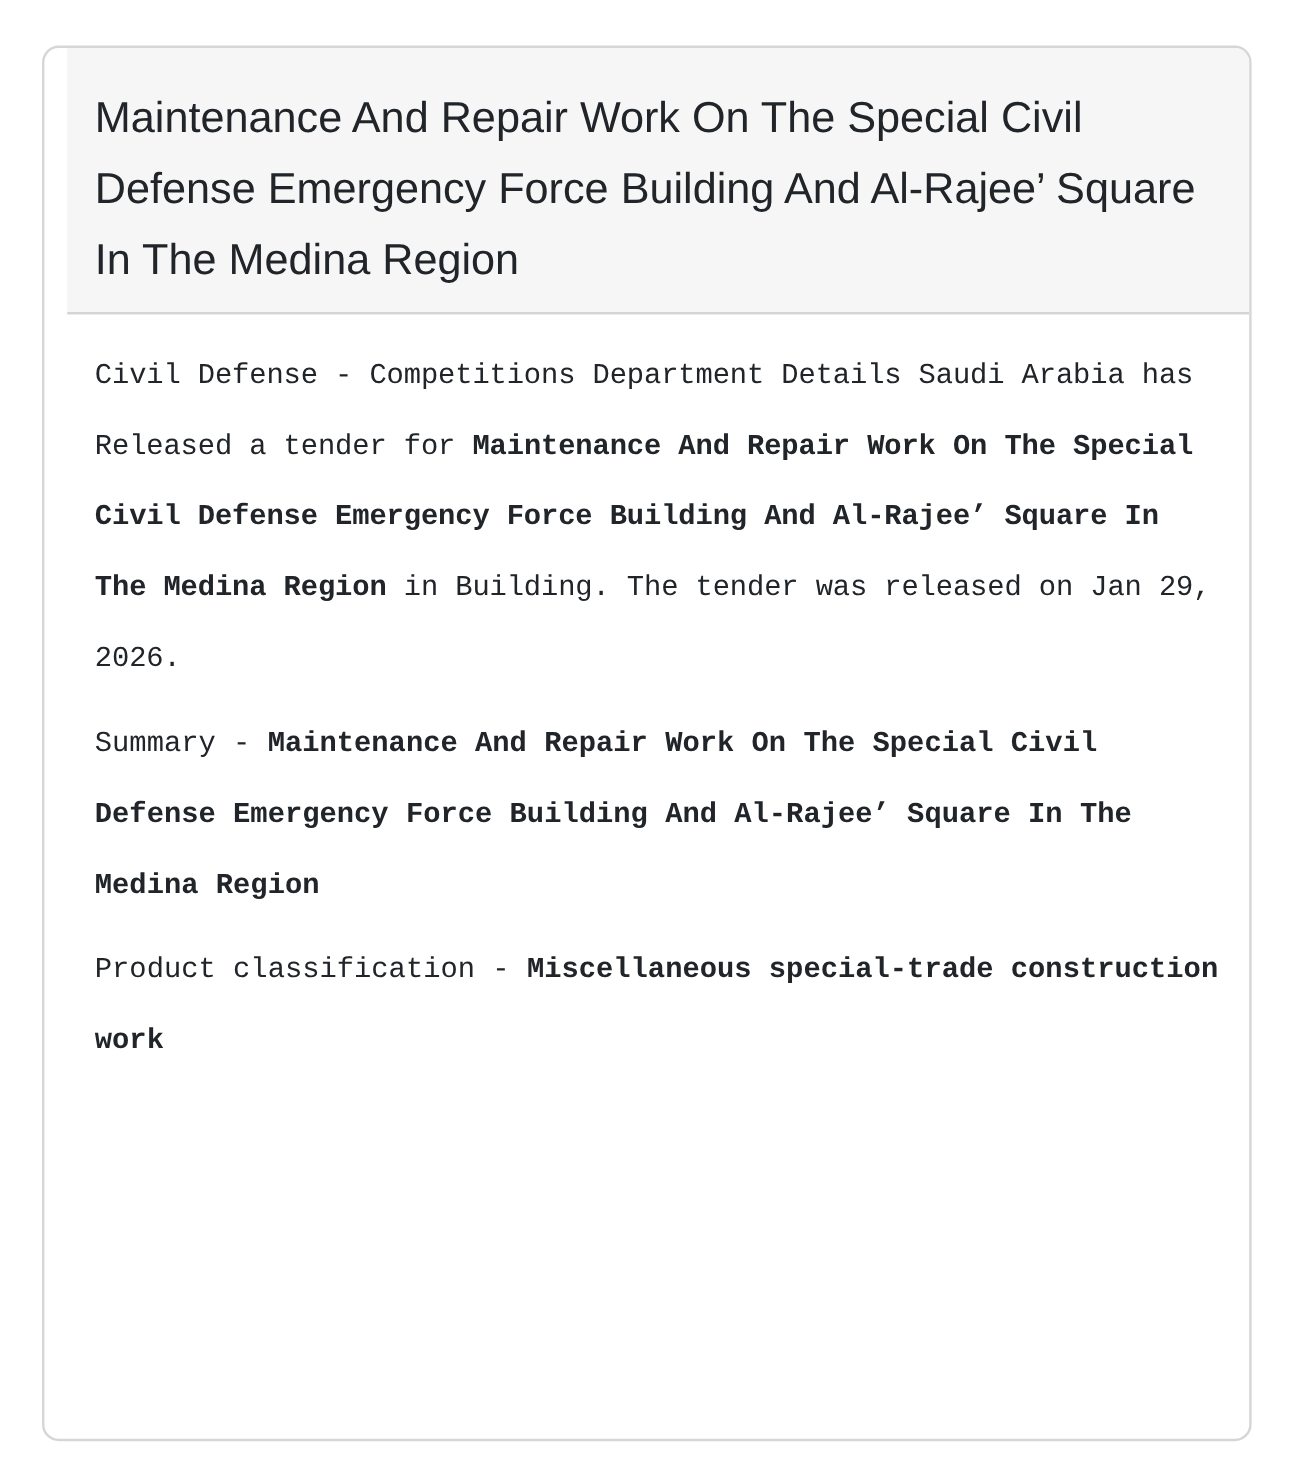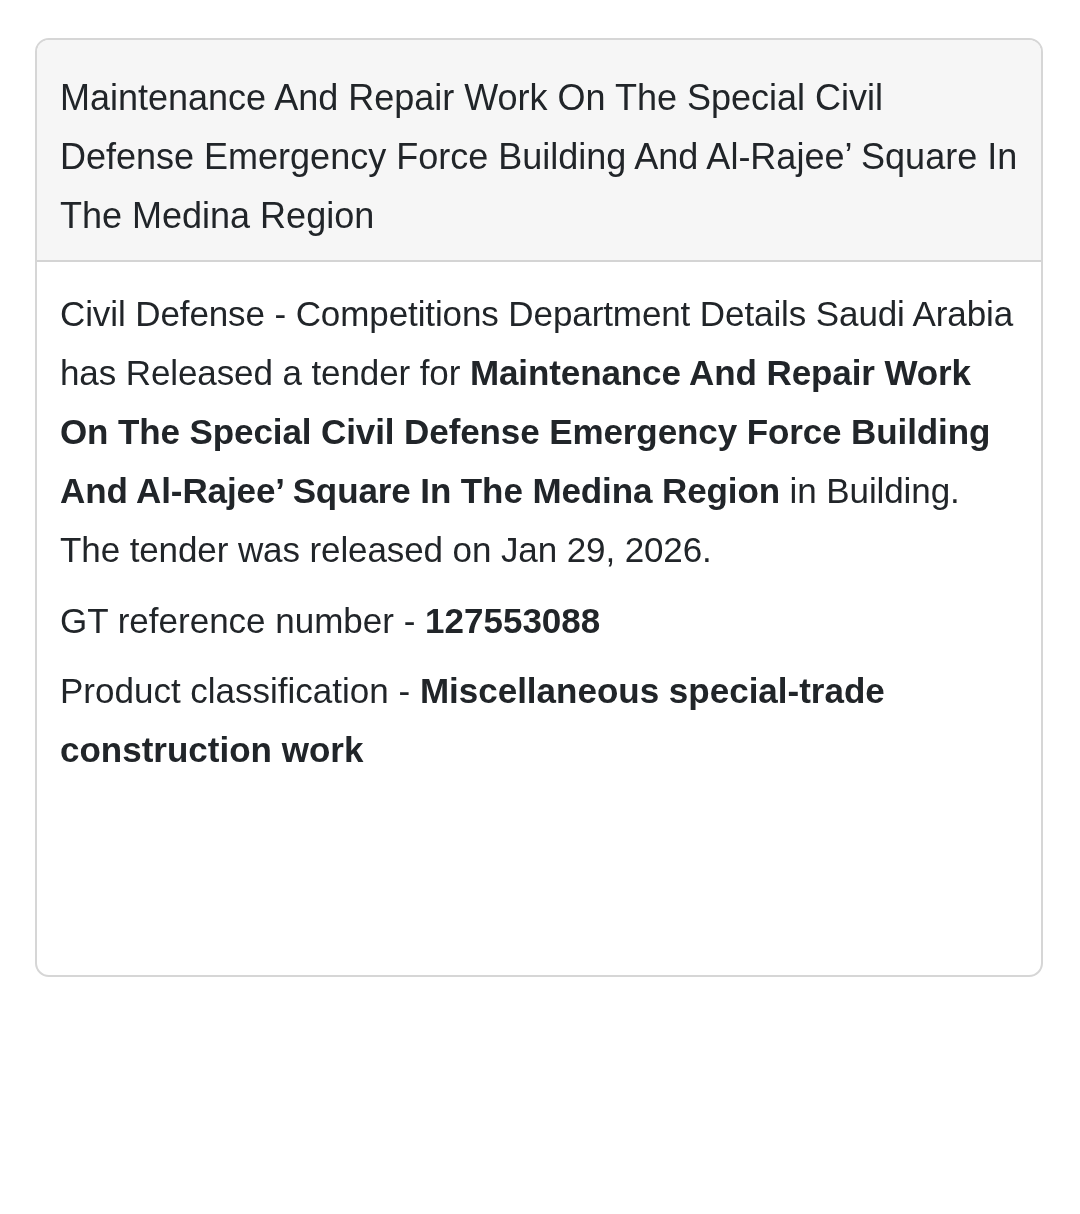--- a/index.html
+++ b/index.html
@@ -1,34 +1,34 @@
 <!DOCTYPE html>
 <html><head>
 <meta charset="utf-8">
 <style>
   html, body { margin:0; padding:0; background:#ffffff; }
   body { width:1080px; height:1214px; position:relative; overflow:hidden;
          font-family:"Liberation Sans", "DejaVu Sans", sans-serif; color:#212529; }
-  .card { position:absolute; left:35px; top:38px; width:1008px; height:939px;
-          border:2px solid #d6d6d6; border-radius:14px; background:#fff; overflow:hidden; box-sizing:border-box; }
+  .card { position:absolute; left:35px; top:38px; width:1008px; height:1163px;
+          border:2px solid #d6d6d6; border-radius:14px; background:#fff; overflow:hidden; box-sizing:border-box;padding-left:19px; }
   .card-header { background:#f6f6f6; border-bottom:2px solid #d4d4d4; padding:28px 22px 28px 23px;
                  font-size:36px; line-height:59px; font-weight:400; height:222px; box-sizing:border-box; }
-  .card-body { padding:22px 22px 0 23px; font-size:35px; line-height:59px; }
+  .card-body { padding:22px 22px 0 23px; font-size:24px; line-height:59px;font-family:Liberation Mono, monospace; }
   .intro { margin:0 0 12px 0; font-weight:500; letter-spacing:-0.1px; }
   .intro b, .field b { font-weight:700; }
   .field { margin:0 0 11px 0; font-weight:400; }
 </style>
 </head>
 <body>
 
 <div class="card">
   <div class="card-header">Maintenance And Repair Work On The Special Civil Defense Emergency Force Building And Al-Rajee’ Square In The Medina Region</div>
   <div class="card-body">
     <p class="intro"><span>Civil Defense - Competitions Department Details Saudi Arabia has Released a tender for </span><b>Maintenance And Repair Work On The Special Civil Defense Emergency Force Building And Al-Rajee’ Square In The Medina Region</b><span> in Building. The tender was released on Jan 29, 2026.</span></p>
 
 
+    <p class="field"><span>Summary - </span><b>Maintenance And Repair Work On The Special Civil Defense Emergency Force Building And Al-Rajee’ Square In The Medina Region</b></p>
 
 
-    <p class="field"><span>GT reference number - </span><b>127553088</b></p>
 
     <p class="field"><span>Product classification - </span><b>Miscellaneous special-trade construction work</b></p>
   </div>
 </div>
 
 </body></html>

